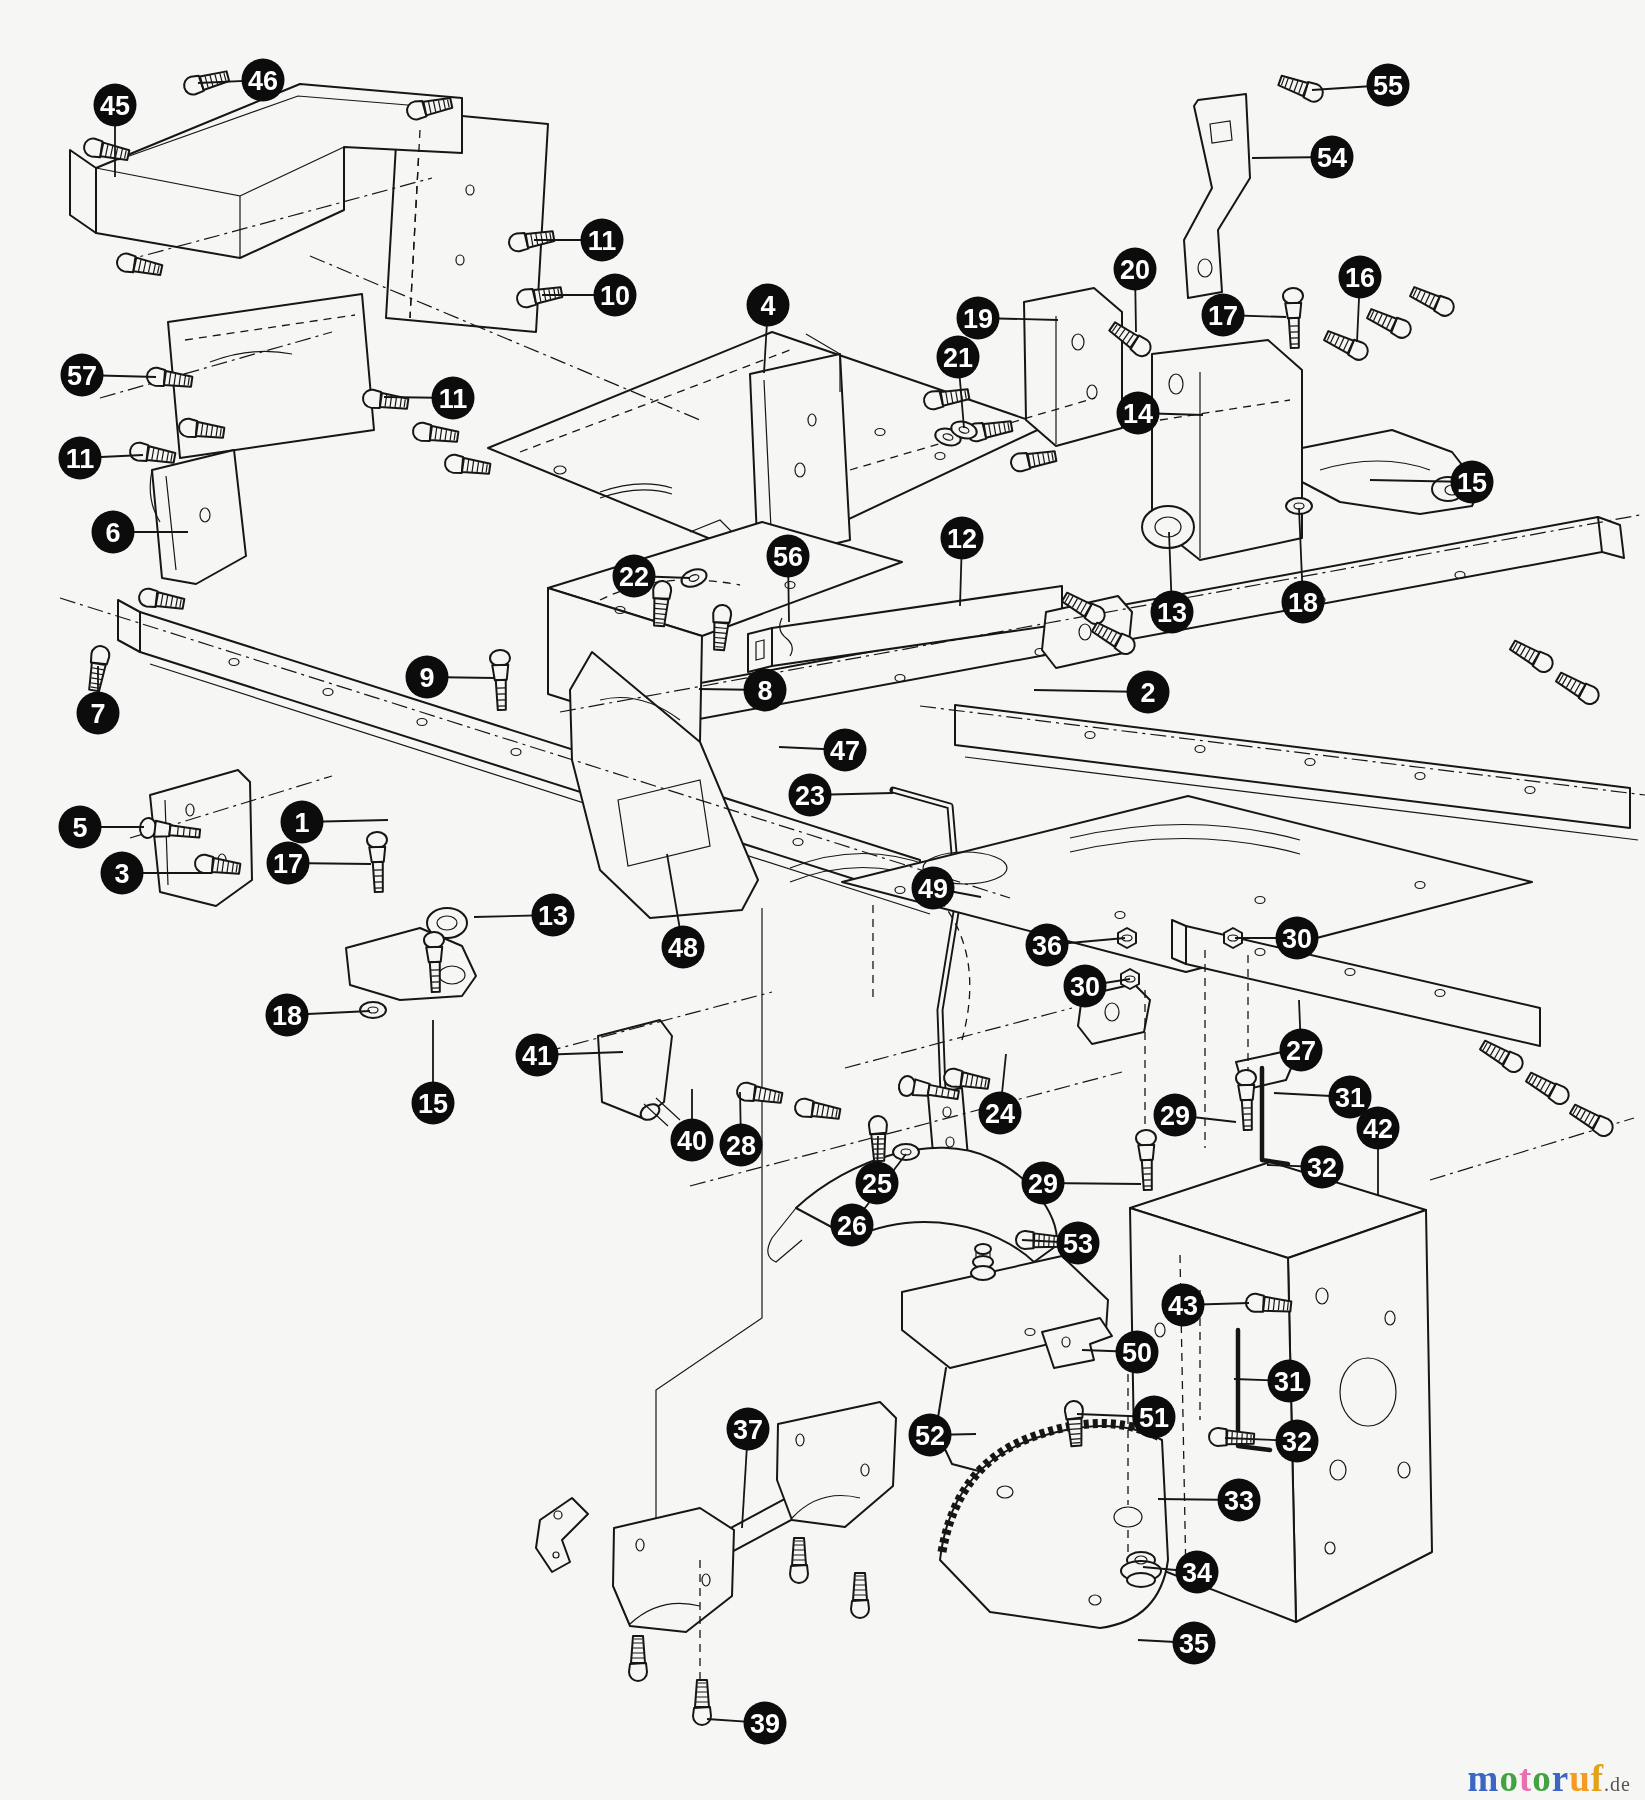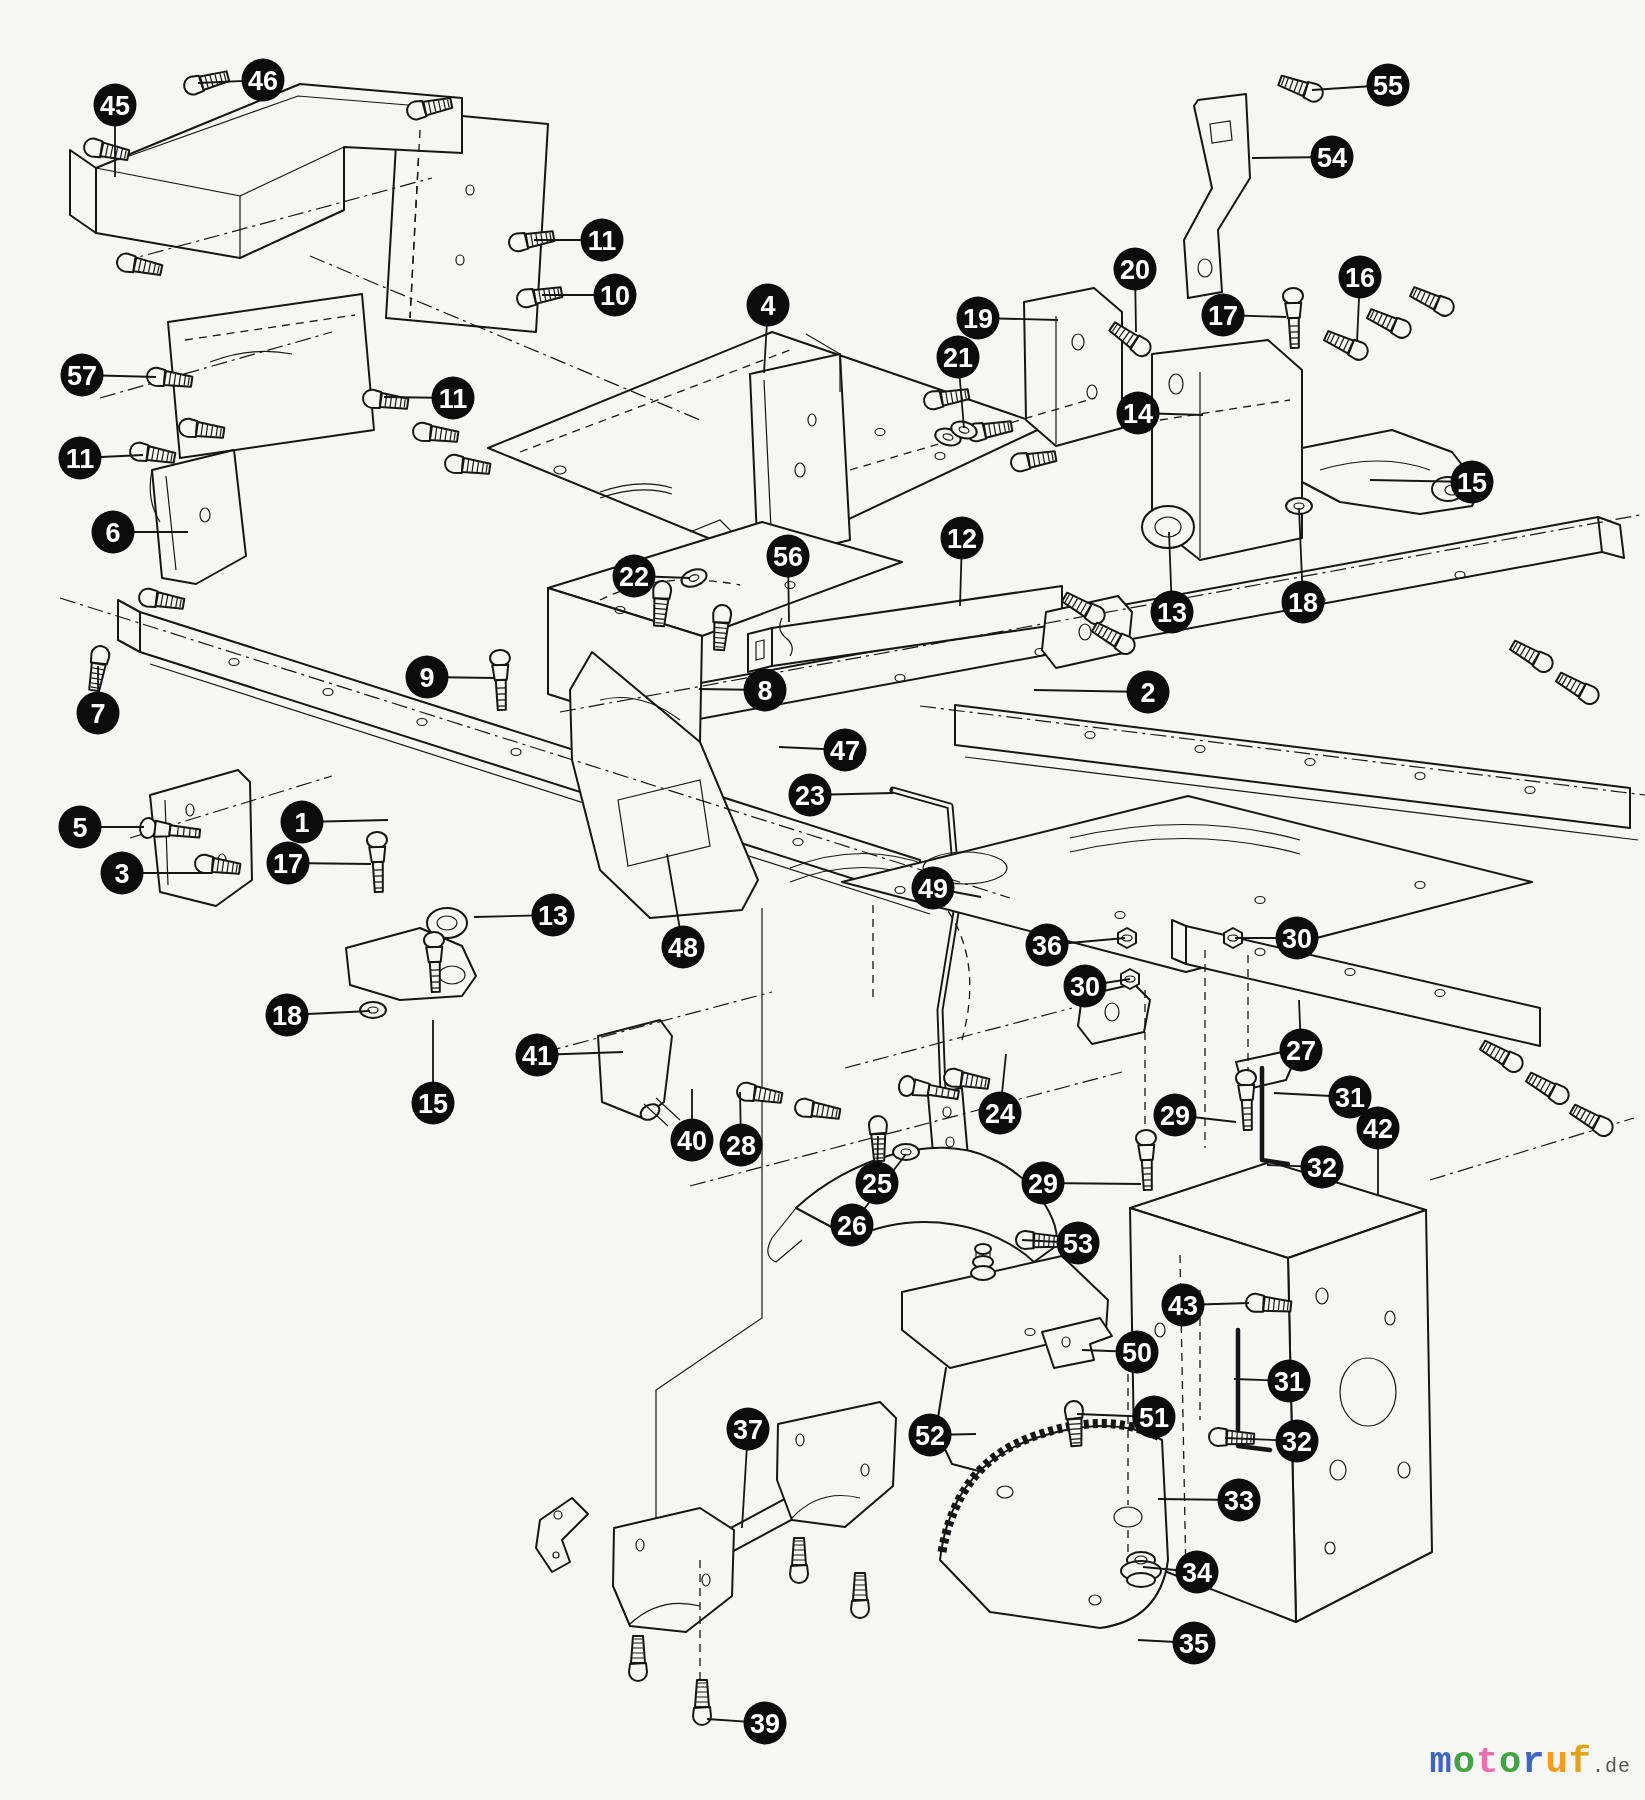--- a/index.html
+++ b/index.html
@@ -6,21 +6,21 @@
   .stage{position:relative;width:1645px;height:1800px;background:#f6f6f4;overflow:hidden;
          font-family:"Liberation Sans",sans-serif;}
   svg{position:absolute;left:0;top:0;}
   .ln{fill:none;stroke:#161616;stroke-width:2;stroke-linejoin:round;stroke-linecap:round;}
   .fw{fill:#f6f6f4;stroke:#161616;stroke-width:2;stroke-linejoin:round;}
   .th{fill:none;stroke:#161616;stroke-width:1.2;}
   .dash{fill:none;stroke:#161616;stroke-width:1.3;stroke-dasharray:8 6;}
   .dd{fill:none;stroke:#161616;stroke-width:1.2;stroke-dasharray:16 5 3 5;}
   .ld{stroke:#161616;stroke-width:1.8;fill:none;}
   .balloon-text{font-weight:700;font-size:27px;fill:#ffffff;text-anchor:middle;}
-  #wm{position:absolute;right:14px;bottom:17px;font-family:Liberation Mono, monospace;
+  #wm{position:absolute;right:14px;bottom:0;font-family:Liberation Serif, serif;
       font-weight:700;font-size:37px;letter-spacing:1px;user-select:none;margin-top:32px;}
   #wm .de{font-size:20px;font-weight:400;}
 </style>
 </head>
 <body>
 
 <div class="stage">
 <svg id="dg" width="1645" height="1800" viewBox="0 0 1645 1800">
   <defs>
     <g id="scr">

